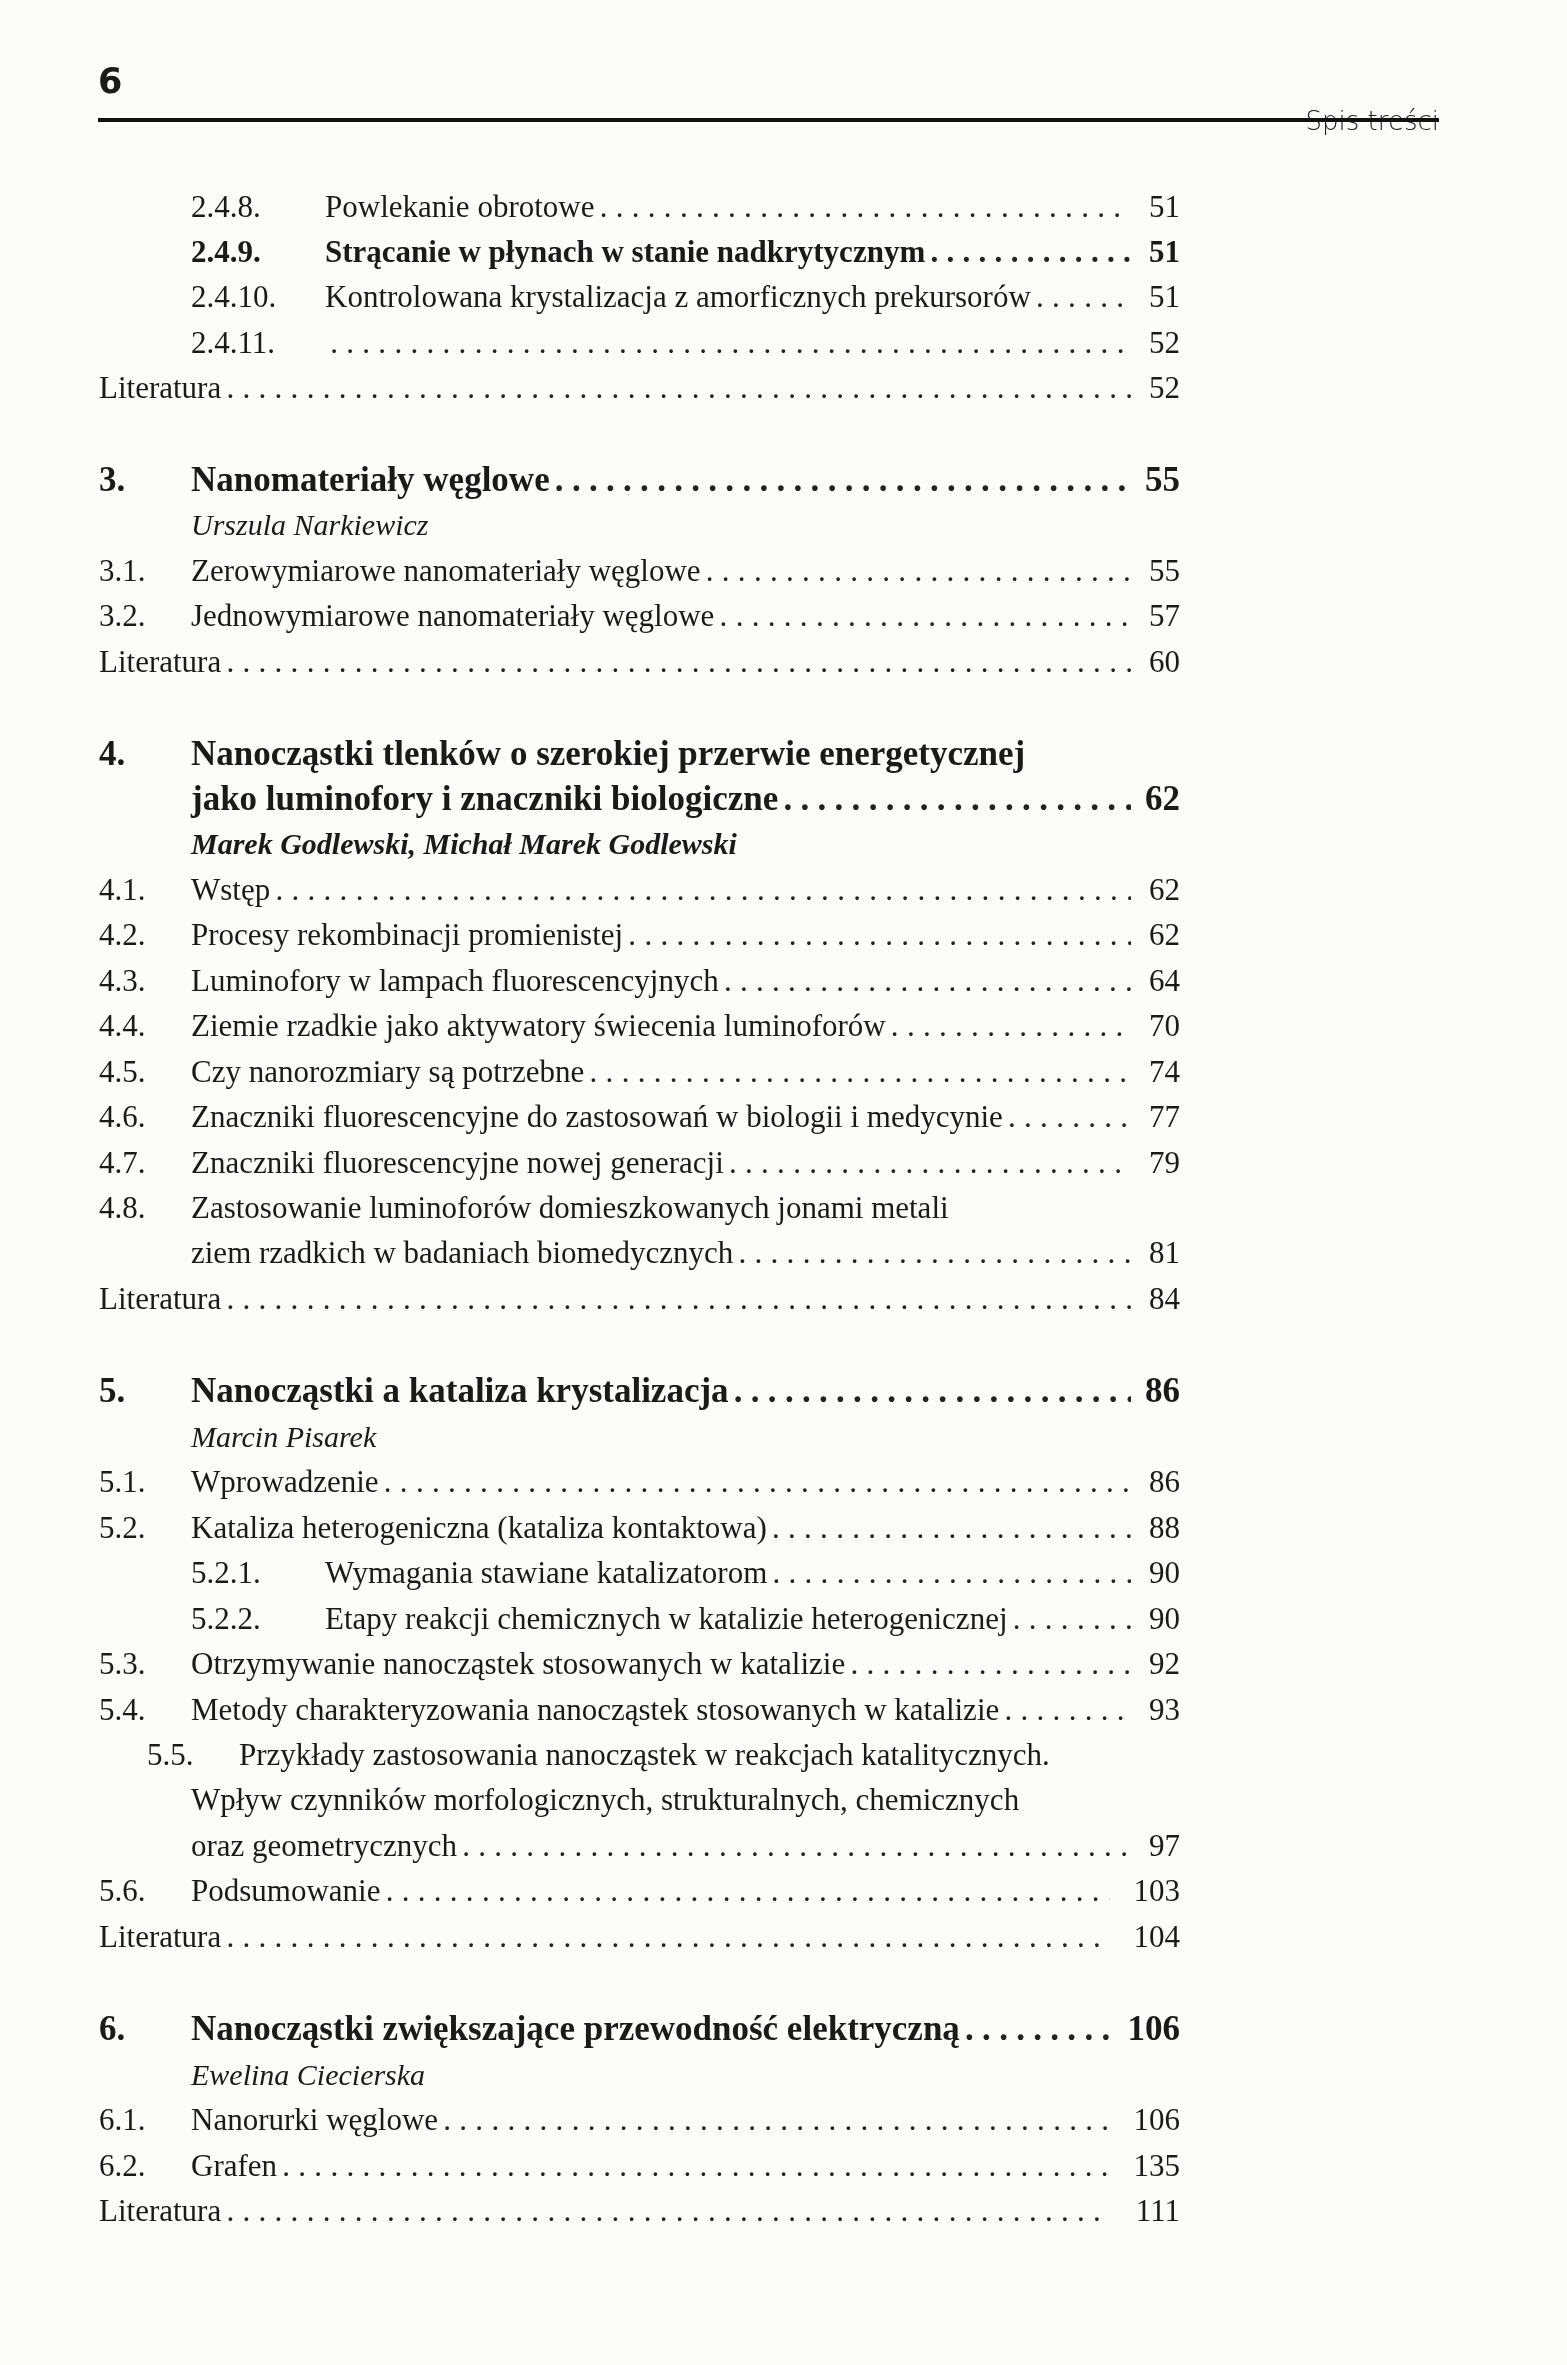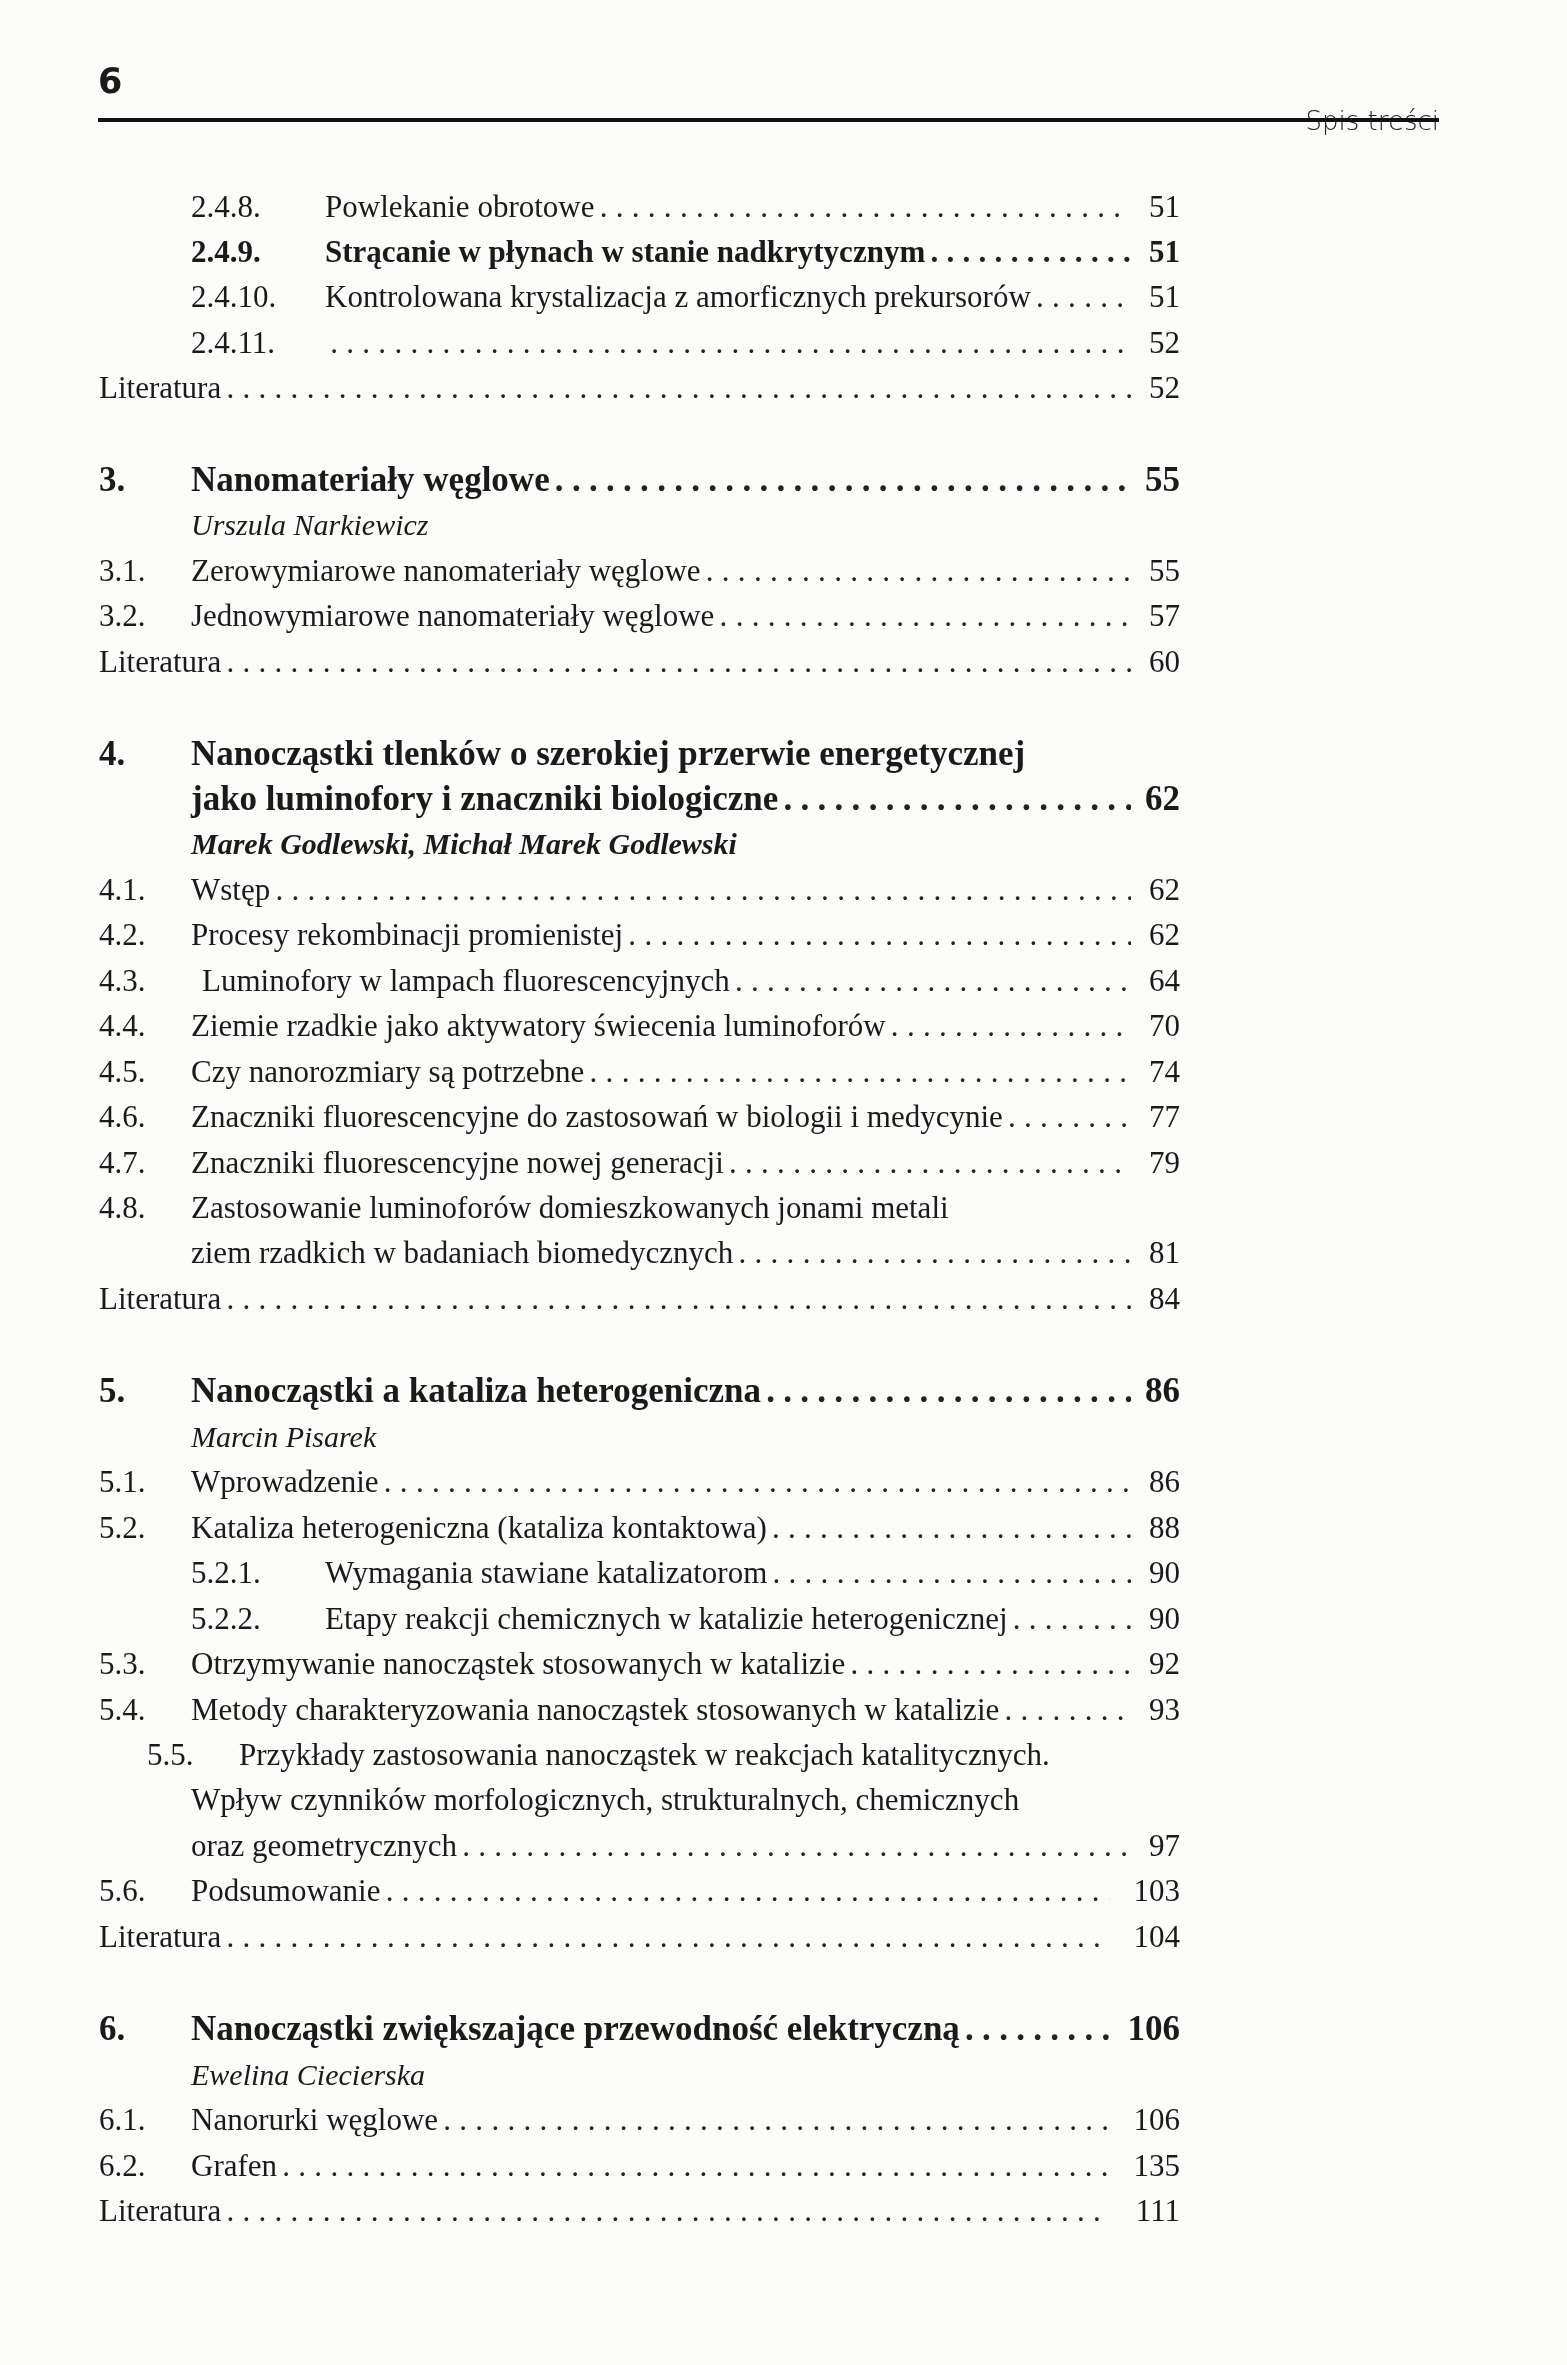--- a/index.html
+++ b/index.html
@@ -132,21 +132,21 @@
     <div class="row" style="top: 912px;">
       <span class="num" style="left: 99px;">4.2.</span>
       <span class="txt" style="left: 191px; right: 193px;">
         <span class="t">Procesy rekombinacji promienistej</span>
         <span class="dots"></span>
       </span>
       <span class="pg">62</span>
     </div>
     <div class="row" style="top: 958px;">
       <span class="num" style="left: 99px;">4.3.</span>
-      <span class="txt" style="left: 202px; right: 193px; justify-content: flex-end;">
+      <span class="txt" style="left: 191px; right: 193px; justify-content: flex-end;">
         <span class="t">Luminofory w lampach fluorescencyjnych</span>
         <span class="dots"></span>
       </span>
       <span class="pg">64</span>
     </div>
     <div class="row" style="top: 1003px;">
       <span class="num" style="left: 99px;">4.4.</span>
       <span class="txt" style="left: 191px; right: 193px;">
         <span class="t">Ziemie rzadkie jako aktywatory świecenia luminoforów</span>
         <span class="dots"></span>
@@ -193,21 +193,21 @@
     <div class="row" style="top: 1276px;">
       <span class="txt" style="left: 99px; right: 193px;">
         <span class="t">Literatura</span>
         <span class="dots"></span>
       </span>
       <span class="pg">84</span>
     </div>
     <div class="row chapter" style="top: 1368px;">
       <span class="num" style="left: 99px;">5.</span>
       <span class="txt" style="left: 191px; right: 193px;">
-        <span class="t">Nanocząstki a kataliza heterogeniczna</span>
+        <span class="t">Nanocząstki a kataliza krystalizacja</span>
         <span class="dots"></span>
       </span>
       <span class="pg">86</span>
     </div>
     <div class="row author" style="top: 1414px;">
       <span class="txt" style="left: 191px; right: auto;">
         <span class="t">Marcin Pisarek</span>
       </span>
     </div>
     <div class="row" style="top: 1459px;">

